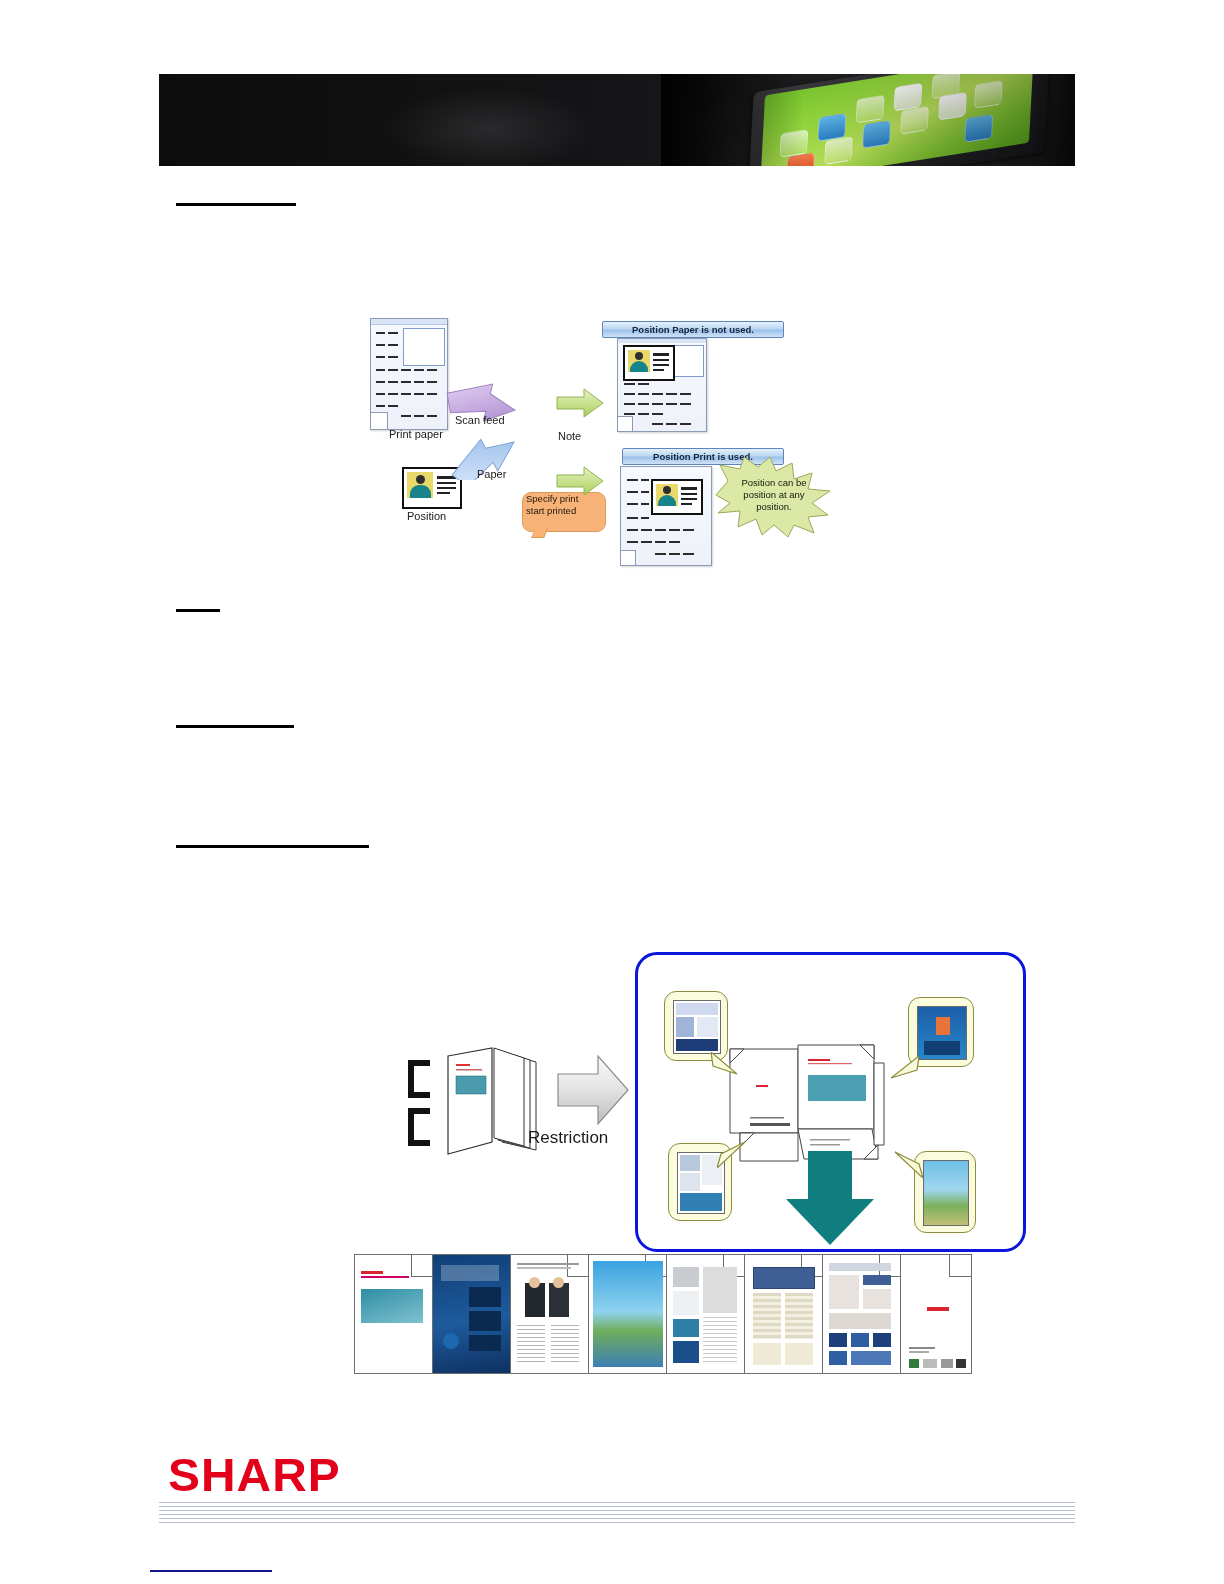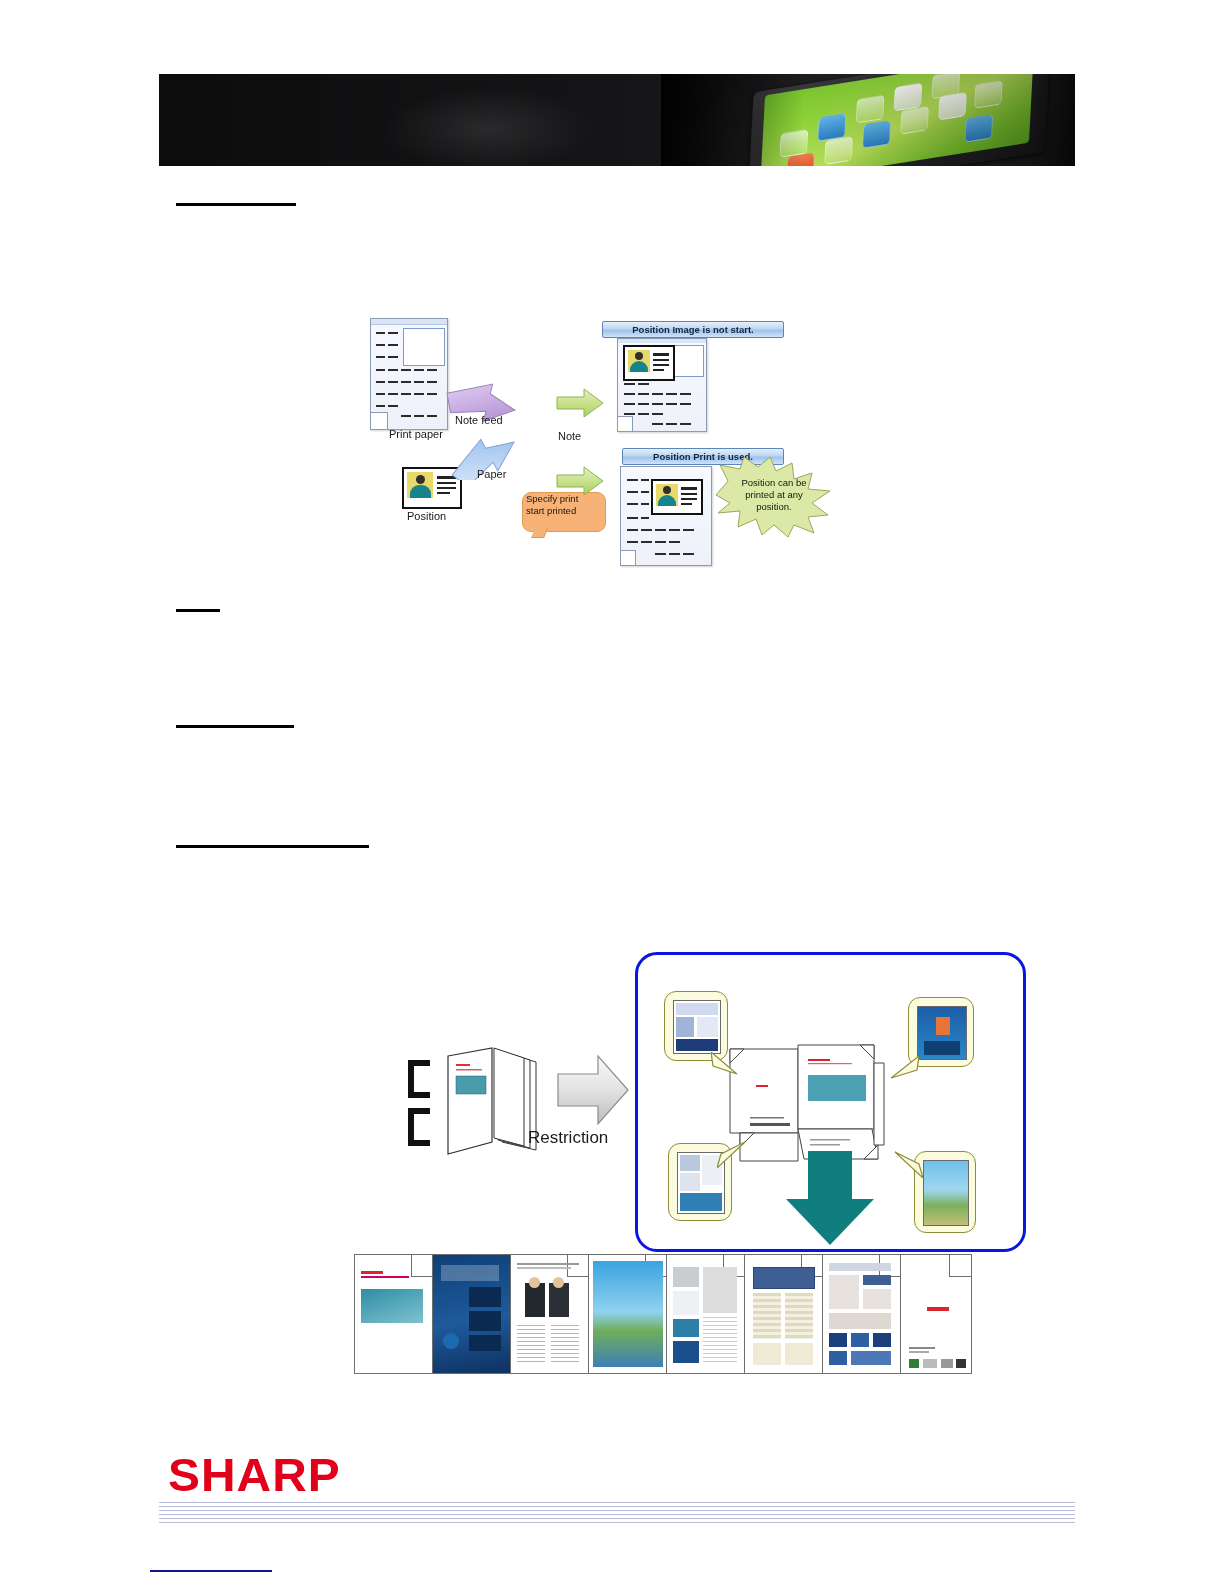--- a/index.html
+++ b/index.html
@@ -169,21 +169,21 @@
       <defs>
           <linearGradient id="pg" x1="0" y1="0" x2="1" y2="1">
         <stop offset="0%" stop-color="#e7d9f4"></stop>
             <stop offset="60%" stop-color="#c4a8df"></stop>
             <stop offset="100%" stop-color="#a98bcd"></stop>
           </linearGradient>
         </defs>
       <polygon points="2,22 44,2 44,12 72,22 44,40 44,30 10,40" fill="url(#pg)" stroke="#9b82bd" stroke-width="1" transform="rotate(14 38 22)"></polygon>
     </svg>
   </div>
-  <div class="lbl" style="left:455px;top:414px;">Note feed</div>
+  <div class="lbl" style="left:455px;top:414px;">Scan feed</div>
 
   <div class="card" style="left:402px;top:467px;width:56px;height:38px;">
     <span class="ph">
         <span class="head"></span>
         <span class="torso"></span>
       </span>
     <span class="ln" style="left:33px;top:7px;width:19px;height:3px"></span>
     <span class="ln" style="left:33px;top:13px;width:19px"></span>
     <span class="ln" style="left:33px;top:18px;width:19px"></span>
     <span class="ln" style="left:33px;top:23px;width:13px"></span>
@@ -222,21 +222,21 @@
       <polygon points="1,9 28,9 28,1 47,15 28,29 28,21 1,21" fill="url(#gg)" stroke="#8fb450" stroke-width="1"></polygon>
     </svg>
   </div>
   <div class="lbl" style="left:558px;top:430px;">Note</div>
   <div class="arrow" style="left:556px;top:466px;width:48px;height:30px;">
     <svg width="48" height="30" viewBox="0 0 48 30">
       <polygon points="1,9 28,9 28,1 47,15 28,29 28,21 1,21" fill="url(#gg)" stroke="#8fb450" stroke-width="1"></polygon>
     </svg>
   </div>
 
-  <div class="ribbon" style="left:602px;top:321px;width:180px;">Position Image is not start.</div>
+  <div class="ribbon" style="left:602px;top:321px;width:180px;">Position Paper is not used.</div>
   <div class="curly" style="left:606px;top:340px;width:118px;height:92px;border-top-color:transparent;border-bottom-color:transparent;"></div>
   <div class="sheet" style="left:617px;top:338px;width:88px;height:92px;">
     <div class="tint"></div>
     <div style="position:absolute;left:0;top:0;right:0;height:4px;background:#d9e4f6;"></div>
     <div style="position:absolute;left:40px;top:6px;width:44px;height:30px;background:#fff;border:1px solid #7e9ccb;"></div>
     <div class="card" style="left:5px;top:6px;width:48px;height:32px;">
       <span class="ph" style="width:22px;height:22px">
           <span class="head" style="left:7px;top:2px;width:8px;height:8px"></span>
           <span class="torso" style="left:2px;top:11px;width:18px;height:11px"></span>
         </span>
@@ -302,21 +302,21 @@
       <span class="dash" style="left:62px;top:86px;width:11px"></span>
     <span style="position:absolute;left:0;bottom:0;width:14px;height:14px;background:#fff;border-top:1px solid #8c9bb5;border-right:1px solid #8c9bb5;"></span>
   </div>
 
   <div class="starburst" style="left:712px;top:455px;width:124px;height:84px;">
     <svg width="124" height="84" viewBox="0 0 124 84">
       <polygon fill="#dbe8a6" stroke="#9aa85c" stroke-width="1" points="4,40 16,26 8,10 28,14 32,2 46,12 58,2 64,16 80,8 82,24 100,18 96,34 118,36 100,48 116,60 96,62 102,78 82,70 76,82 62,70 50,80 44,64 26,72 28,56 6,58 18,48"></polygon>
     </svg>
     <div class="txt">
       <span>Position can be</span><br>
-      <span>printed at any</span><br>
+      <span>position at any</span><br>
       <span>position.</span>
     </div>
   </div>
 </div>
 
 <div>
 
   <div style="position:absolute;left:408px;top:1060px;width:16px;height:26px;border:6px solid #111;border-right:none;"></div>
   <div style="position:absolute;left:408px;top:1108px;width:16px;height:26px;border:6px solid #111;border-right:none;"></div>
 

